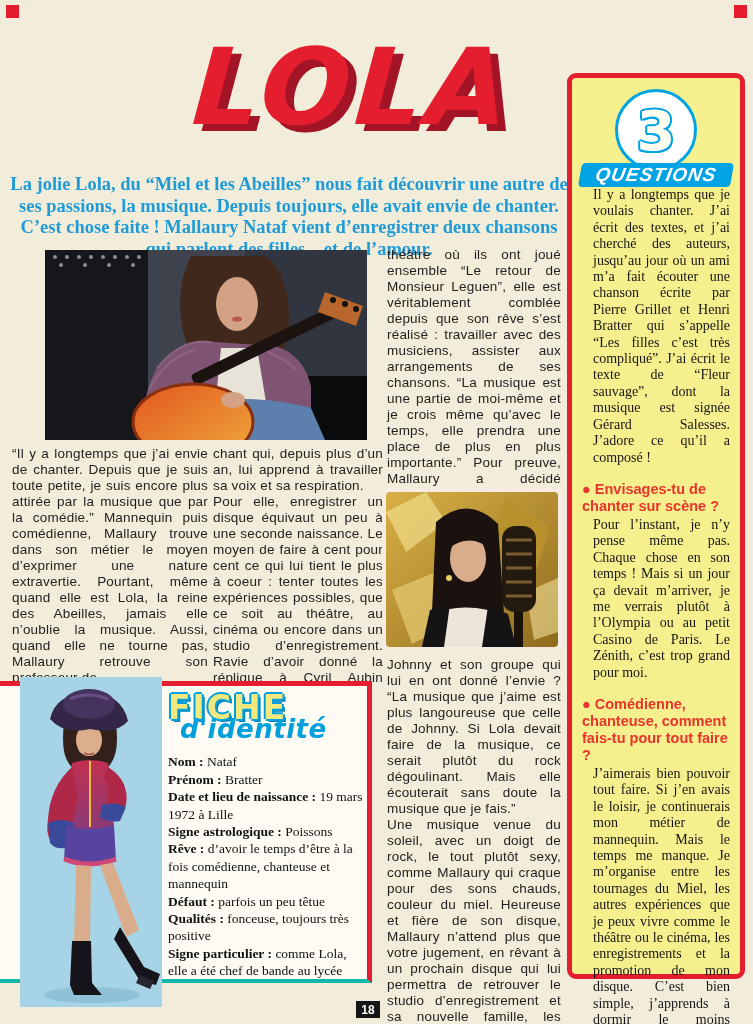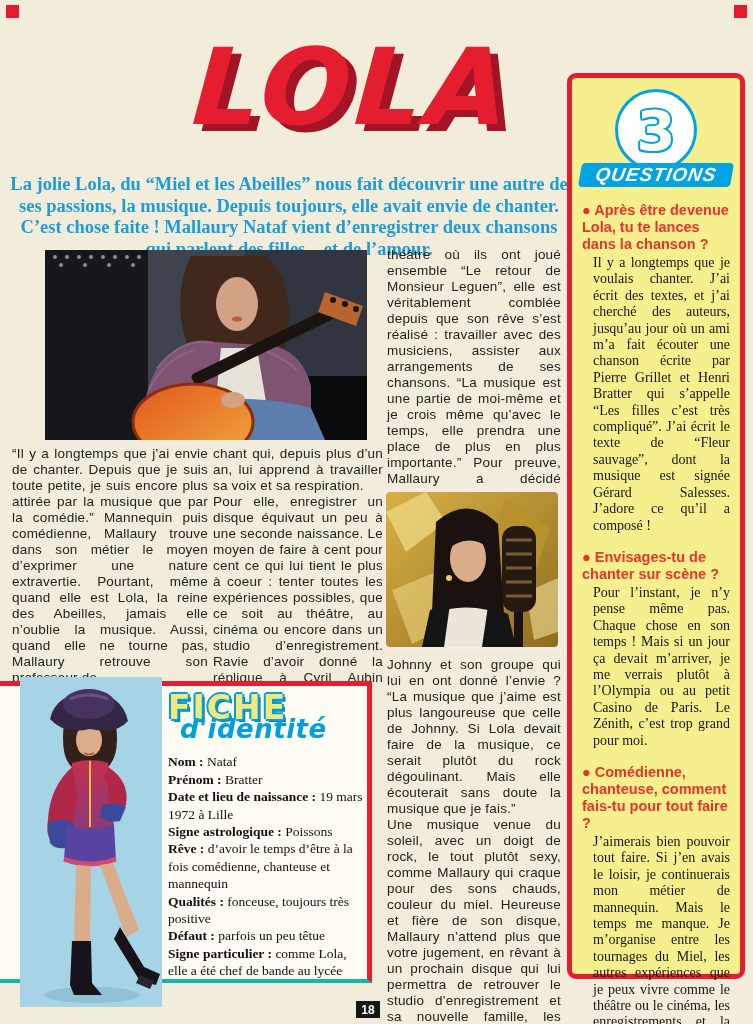--- a/index.html
+++ b/index.html
@@ -175,41 +175,40 @@
   </div>
 
   <div class="sidebar">
     <div class="badge-circle">
       <span class="badge-number">3</span>
     </div>
     <div class="badge-band">
       <span>QUESTIONS</span>
     </div>
     <div class="qa">
-      <div class="q">● Après être devenue Lola, tu te lances dans la chanson ?</div>
       <div class="a">Il y a longtemps que je voulais chanter. J’ai écrit des textes, et j’ai cherché des auteurs, jusqu’au jour où un ami m’a fait écouter une chanson écrite par Pierre Grillet et Henri Bratter qui s’appelle “Les filles c’est très compliqué”. J’ai écrit le texte de “Fleur sauvage”, dont la musique est signée Gérard Salesses. J’adore ce qu’il a composé !</div>
       <div class="q">● Envisages-tu de chanter sur scène ?</div>
       <div class="a">Pour l’instant, je n’y pense même pas. Chaque chose en son temps ! Mais si un jour ça devait m’arriver, je me verrais plutôt à l’Olympia ou au petit Casino de Paris. Le Zénith, c’est trop grand pour moi.</div>
       <div class="q">● Comédienne, chanteuse, comment fais-tu pour tout faire ?</div>
       <div class="a">J’aimerais bien pouvoir tout faire. Si j’en avais le loisir, je continuerais mon métier de mannequin. Mais le temps me manque. Je m’organise entre les tournages du Miel, les autres expériences que je peux vivre comme le théâtre ou le cinéma, les enregistrements et la promotion de mon disque. C’est bien simple, j’apprends à dormir le moins possible.</div>
     </div>
   </div>
 
   <div class="fiche-box">
     <div class="fiche-content">
       <div class="fiche-title1">FICHE</div>
       <div class="fiche-title2">d'identité</div>
       <div class="fiche-fields">
         <div><span class="flabel">Nom :</span> <span>Nataf</span></div>
         <div><span class="flabel">Prénom :</span> <span>Bratter</span></div>
         <div><span class="flabel">Date et lieu de naissance :</span> <span>19 mars 1972 à Lille</span></div>
         <div><span class="flabel">Signe astrologique :</span> <span>Poissons</span></div>
         <div><span class="flabel">Rêve :</span> <span>d’avoir le temps d’être à la fois comédienne, chanteuse et mannequin</span></div>
+        <div><span class="flabel">Défaut :</span> <span>parfois un peu têtue</span></div>
         <div><span class="flabel">Qualités :</span> <span>fonceuse, toujours très positive</span></div>
-        <div><span class="flabel">Défaut :</span> <span>parfois un peu têtue</span></div>
         <div><span class="flabel">Signe particulier :</span> <span>comme Lola, elle a été chef de bande au lycée</span></div>
       </div>
     </div>
   </div>
 
   <div class="photo-standing">
     <svg viewBox="0 0 142 330" width="142" height="330" preserveAspectRatio="none">
       <defs>
         <linearGradient id="grom" x1="0" y1="0" x2="0" y2="1">
           <stop offset="0" stop-color="#c23050"></stop>

